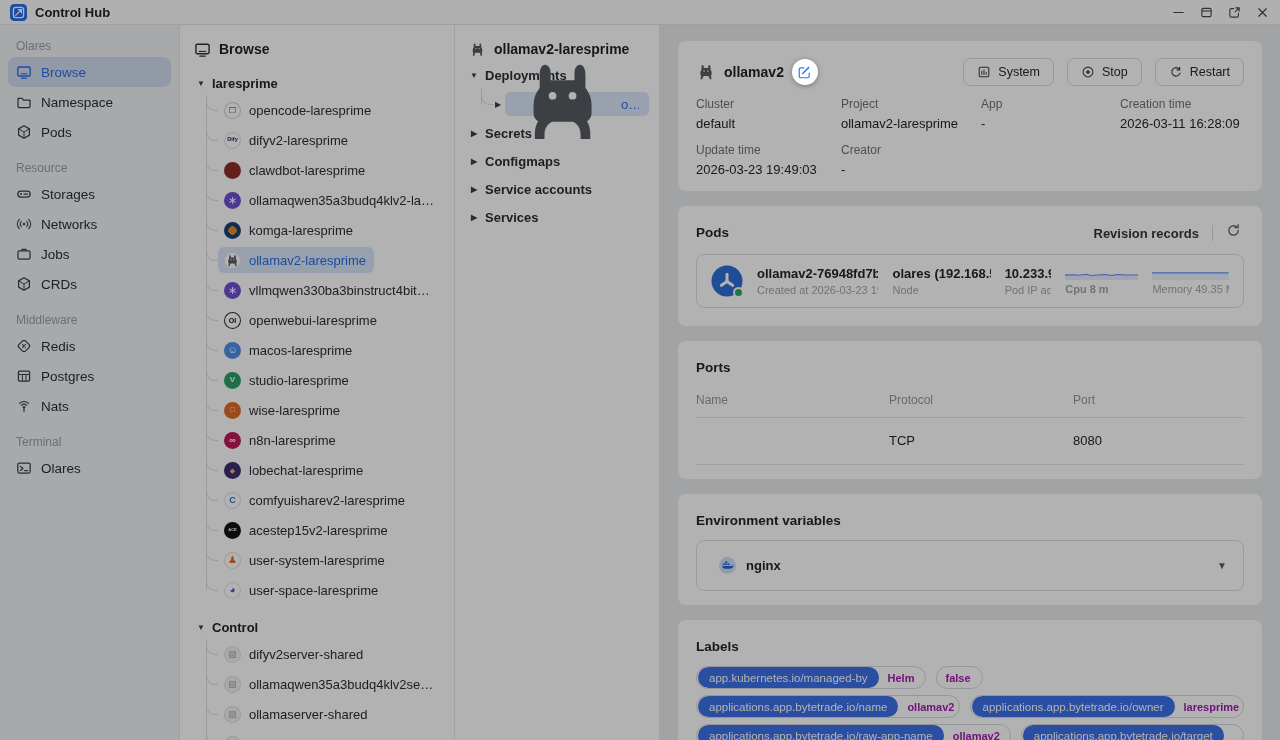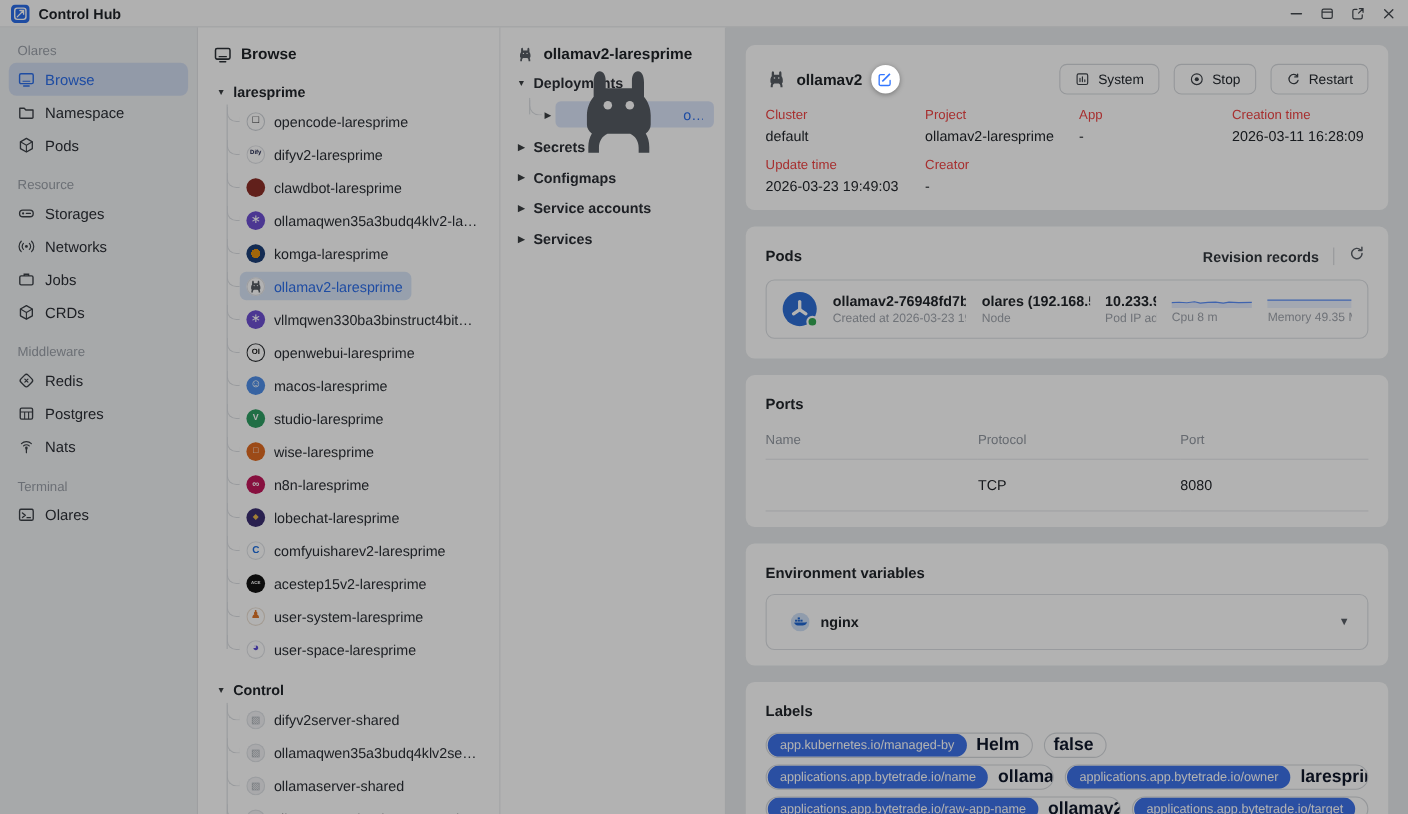--- a/index.html
+++ b/index.html
@@ -66,61 +66,61 @@
   .detail-title { font-size:14px; font-weight:bold; color:#1f2328; }
   .edit-spot { position:relative; z-index:900; width:26px; height:26px; border-radius:50%; background:#fff;
     display:flex; align-items:center; justify-content:center; margin-left:8px; box-shadow:0 1px 5px rgba(0,0,0,0.35); cursor:pointer; }
   .edit-spot svg { width:15px; height:15px; }
   .head-btns { margin-left:auto; display:flex; gap:13px; }
   .btn { height:28px; display:flex; align-items:center; gap:7px; padding:0 13px; border:1px solid #d6d9dd; border-radius:7px;
     background:#fff; font-size:12.5px; color:#24292f; cursor:pointer; font-family:inherit; }
   .btn .ic { width:14px; height:14px; display:flex; color:#3c4147; }
 
   .fields { display:grid; grid-template-columns:145px 140px 139px 1fr; row-gap:12px; }
-  .f-label { font-size:12px; color:#ef4444; margin-bottom:5px; }
+  .f-label { font-size:12px; color:#737373; margin-bottom:5px; }
   .f-value { font-size:13px; color:#22262b; }
 
   .pods-head { display:flex; align-items:center; height:24px; }
   .pods-right { margin-left:auto; display:flex; align-items:flex-end; gap:13px; }
   .link-strong { font-size:13px; font-weight:bold; color:#32373d; cursor:pointer; }
   .vdiv { width:1px; height:16px; background:#d6d9dd; }
   .refresh-btn { width:18px; height:18px; display:flex; color:#585e66; cursor:pointer; }
   .refresh-btn svg { width:15px; height:15px; }
 
   .pod-row { border:1px solid #dcdfe3; border-radius:8px; height:54px; margin-top:10px;
     display:flex; align-items:center; padding:0 14px; gap:14px; }
   .pod-ic-wrap { position:relative; width:32px; height:32px; flex:none; }
   .pod-ic-wrap svg { width:32px; height:32px; }
   .pod-dot { position:absolute; right:-1px; bottom:-1px; width:11px; height:11px; border-radius:50%;
     background:#34a853; border:2px solid #fff; }
   .pod-col { display:flex; flex-direction:column; justify-content:center; gap:3px; min-width:0; }
   .pod-name { font-size:13px; font-weight:bold; color:#22262b; white-space:nowrap; overflow:hidden; }
   .pod-sub { font-size:11px; color:#a0a5ad; white-space:nowrap; overflow:hidden; }
   .pod-main { font-size:13px; font-weight:bold; color:#22262b; white-space:nowrap; overflow:hidden; }
-  .w-name{ width:146px; } .w-node{ width:118px; } .w-ip{ width:56px; } .w-cpu{ width:88px; } .w-mem{ width:92px; }
+  .w-name{ width:146px; } .w-node{ width:118px; } .w-ip{ width:56px; } .w-cpu{ width:88px;font-weight:bold; } .w-mem{ width:92px; }
   .spark { height:12px; display:flex; }
   .spark svg { width:100%; height:12px; }
 
   table.ports { width:100%; border-collapse:collapse; margin-top:8px; }
   table.ports th { text-align:left; font-weight:normal; font-size:12px; color:#9298a1; padding:6px 0 10px 0; border-bottom:1px solid #e6e8eb; }
   table.ports td { font-size:13px; color:#22262b; padding:15px 0 16px 0; border-bottom:1px solid #e6e8eb; }
   .col-name{ width:193px; } .col-proto{ width:184px; }
 
   .env-row { border:1px solid #dcdfe3; border-radius:8px; height:51px; margin-top:8px;
     display:flex; align-items:center; padding:0 16px 0 22px; gap:10px; cursor:pointer; }
   .env-ic { width:17px; height:17px; display:flex; }
   .env-name { font-size:13px; font-weight:bold; color:#22262b; }
   .env-caret { margin-left:auto; font-size:10px; color:#5b6068; }
 
   .pill-rows { display:flex; flex-direction:column; gap:6px; margin-top:8px; }
   .pill-row { display:flex; gap:10px; }
   .pill { display:inline-flex; align-items:center; border:1px solid #d5d8dc; border-radius:12px; height:23px; background:#fff; overflow:hidden; }
   .pill .key { background:#3d71e8; color:#fff; font-size:11.5px; height:21px; display:flex; align-items:center;
     padding:0 11px; border-radius:11px; margin:1px; white-space:nowrap; }
-  .pill .val { font-size:16px; font-weight:bold; color:#0f172a; padding:0 11px 0 8px; min-width:12px; white-space:nowrap; }
+  .pill .val { font-size:11px; font-weight:bold; color:#a21caf; padding:0 11px 0 8px; min-width:12px; white-space:nowrap; }
 
   
   .dim { position:absolute; inset:0; background:rgba(0,0,0,0.30); z-index:800; pointer-events:none; }
 </style>
 </head>
 <body>
 
 <div class="screen">
 
   <div class="topbar">

